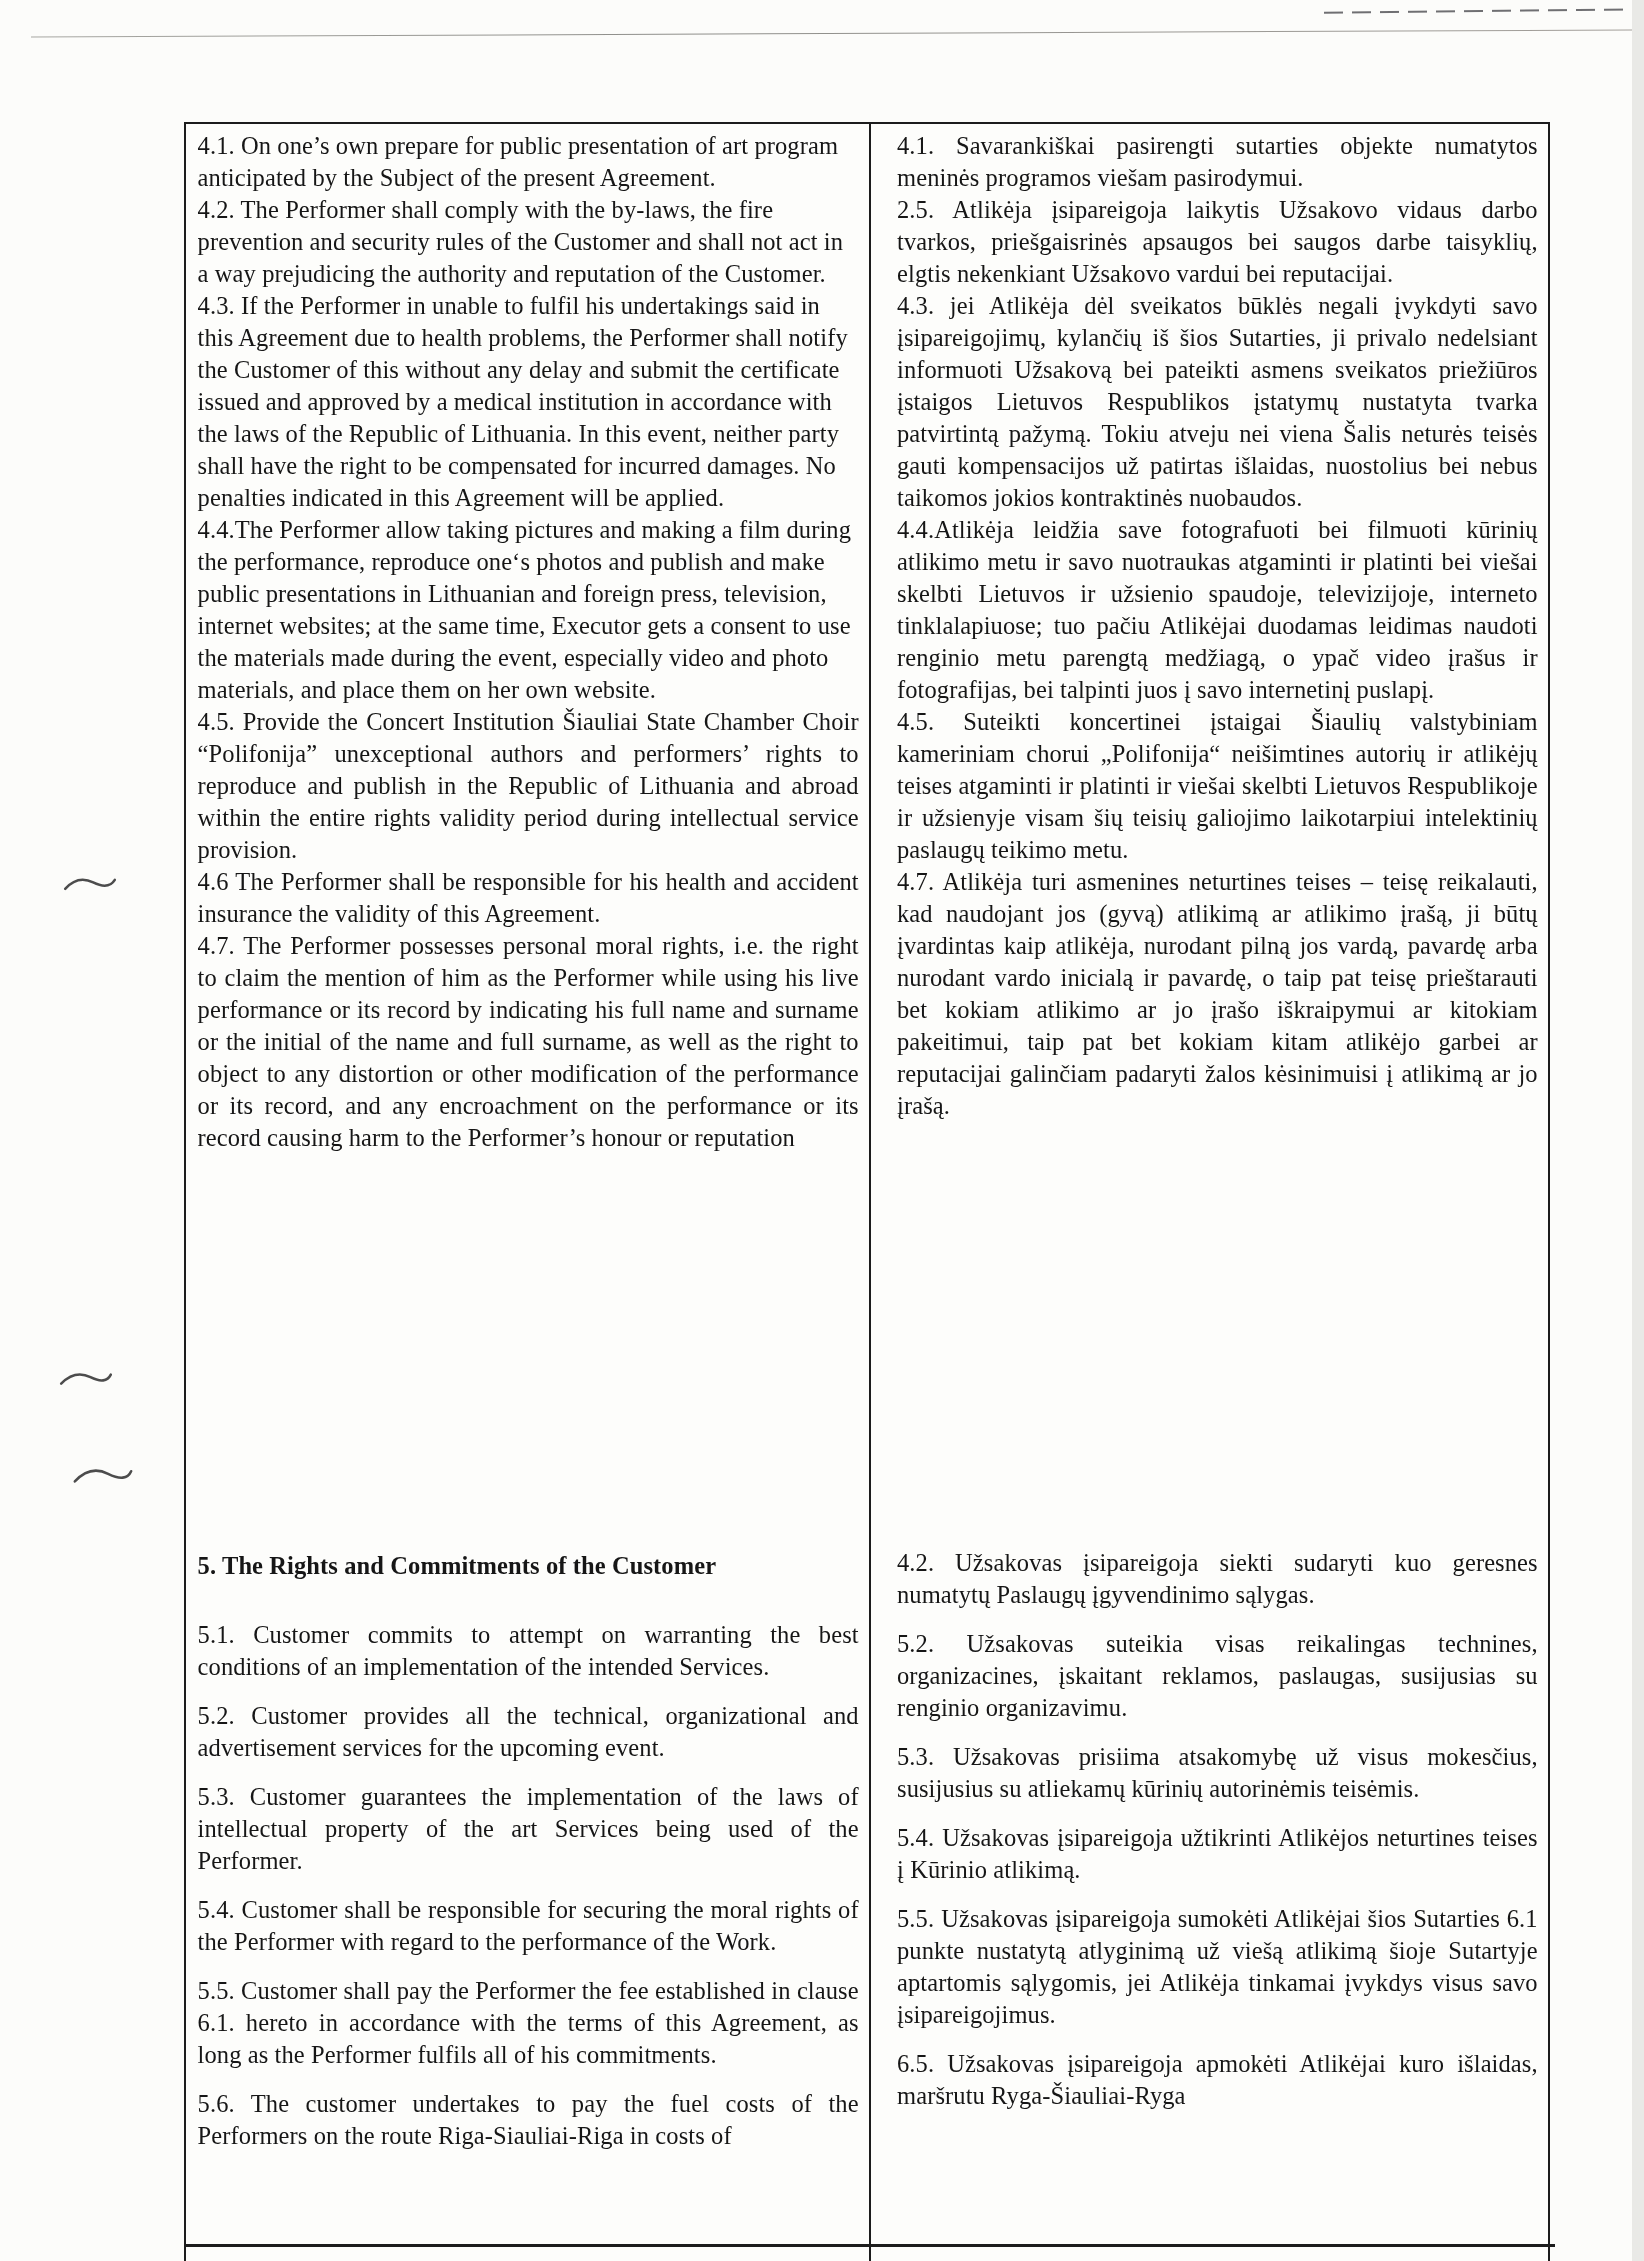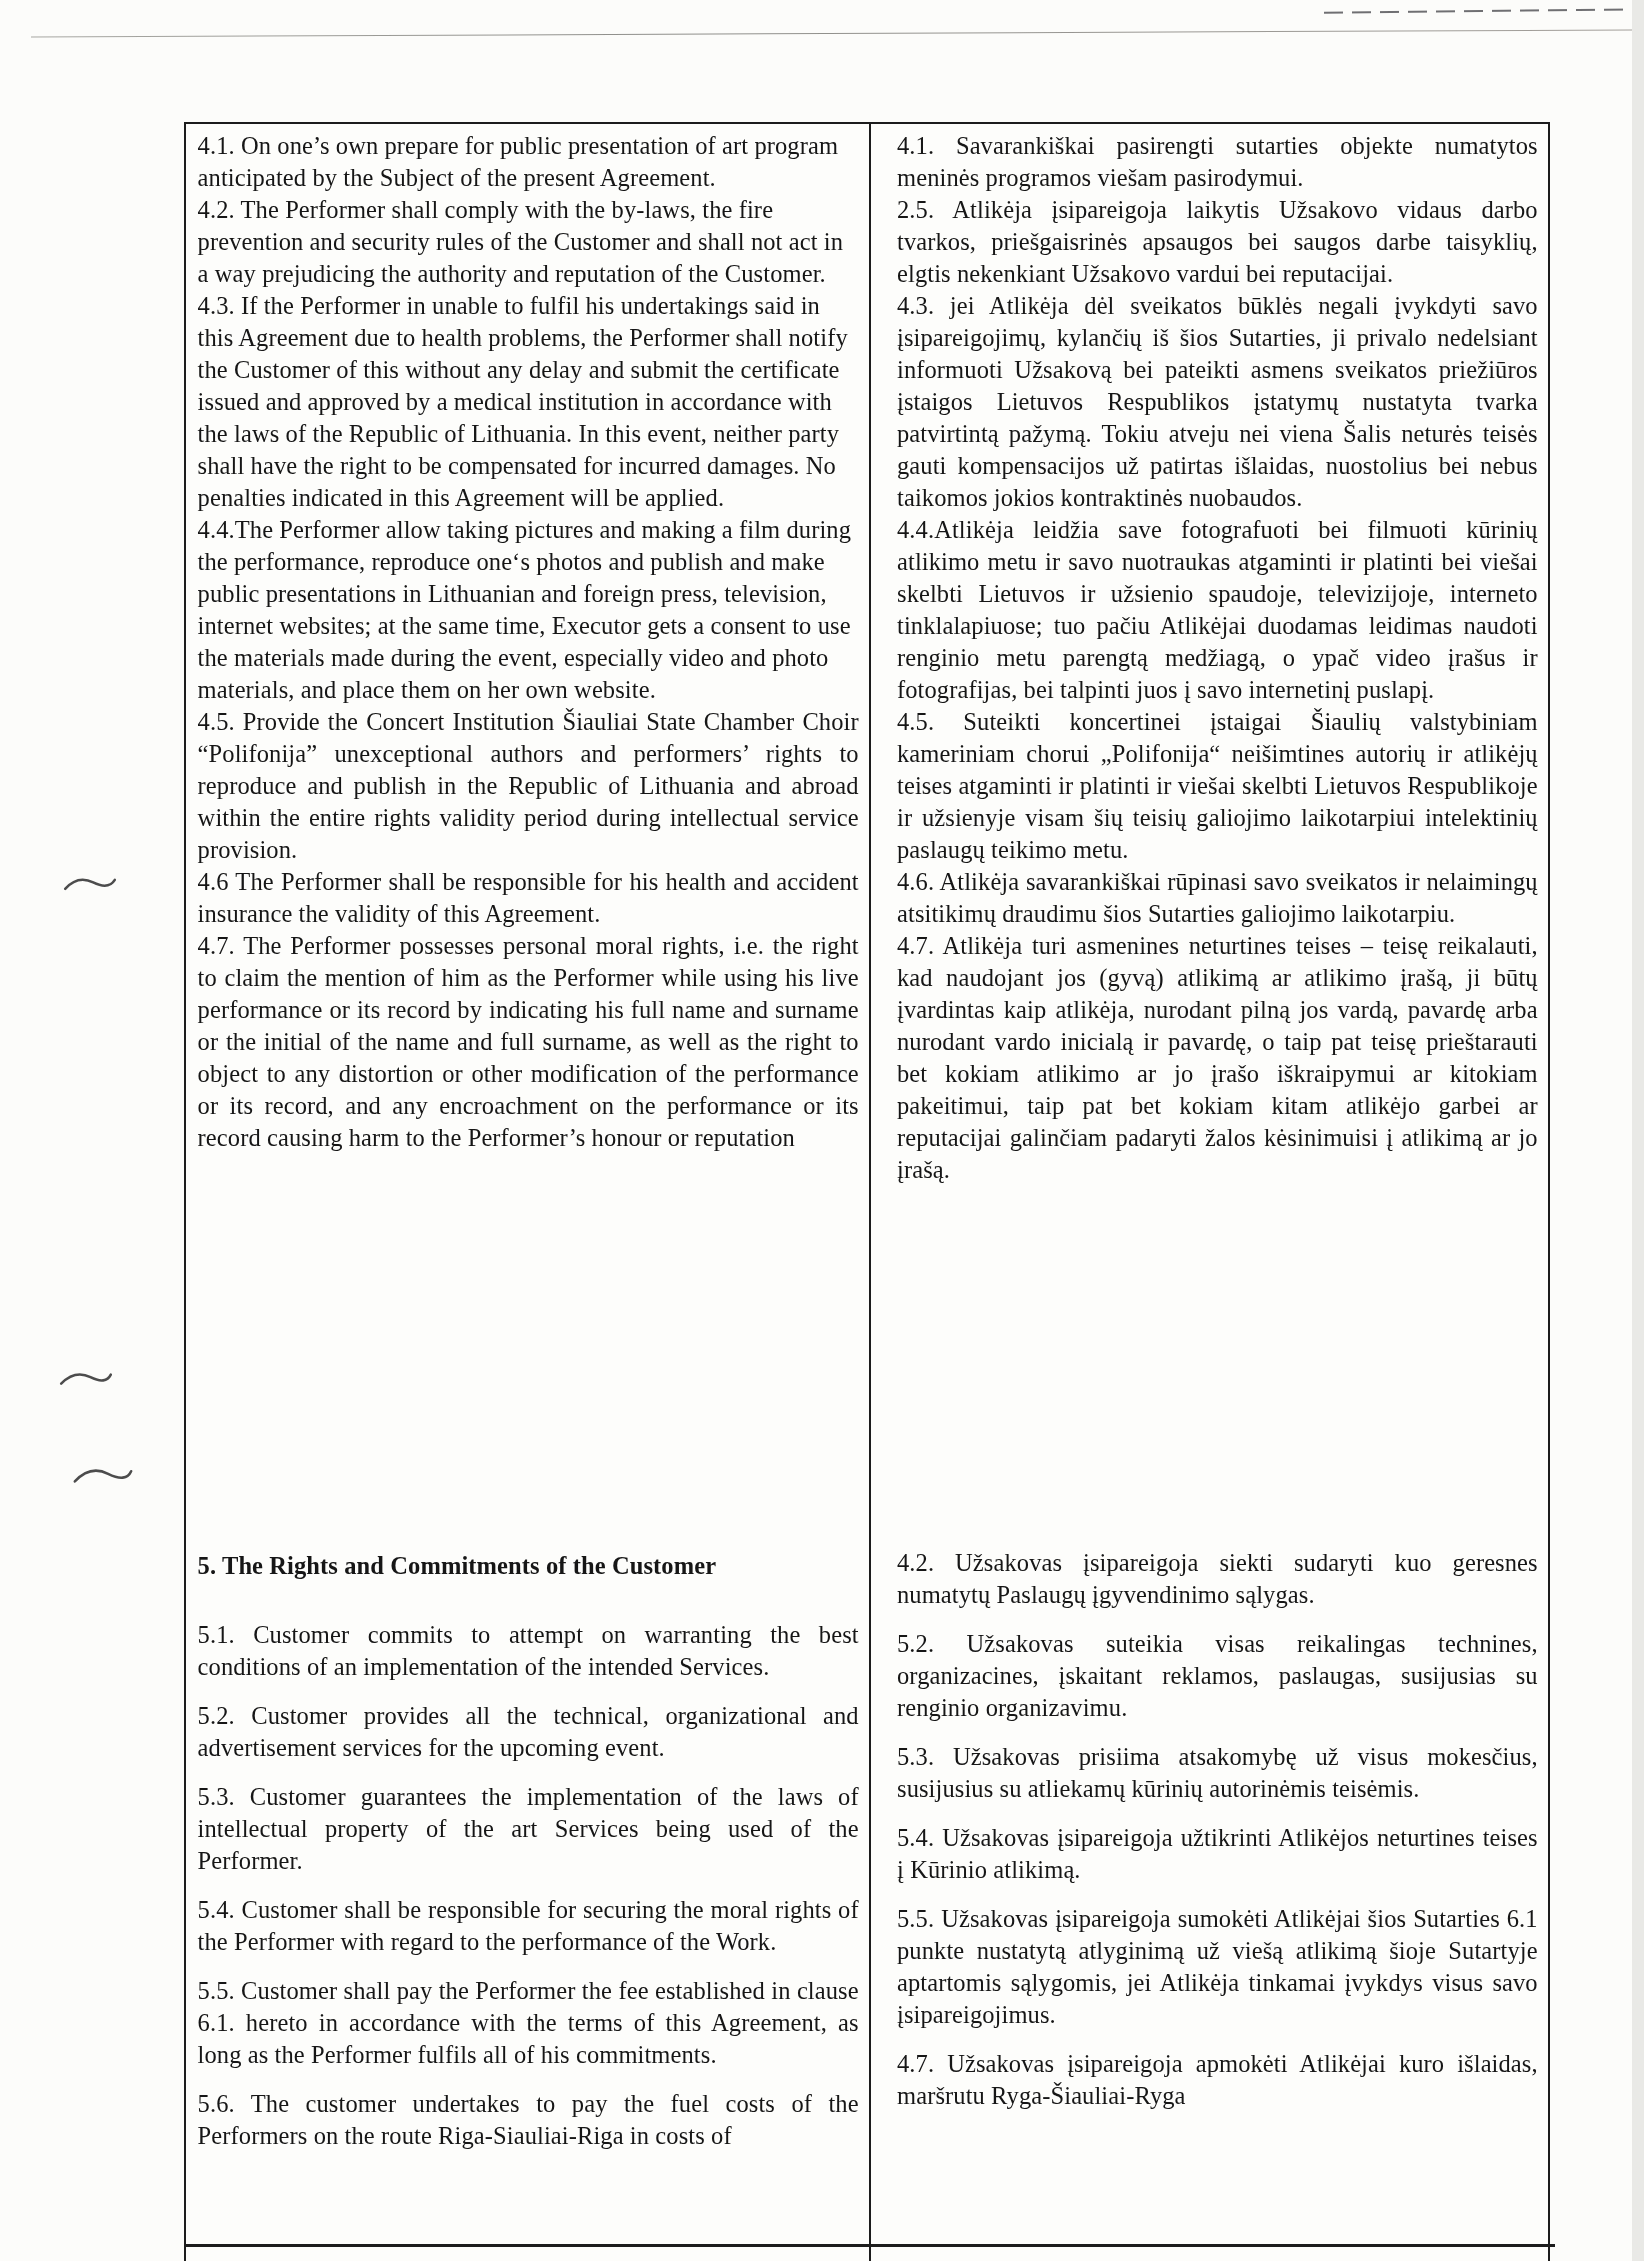--- a/index.html
+++ b/index.html
@@ -103,41 +103,40 @@
       <p class="clause">4.6 The Performer shall be responsible for his health and accident insurance the validity of this Agreement.</p>
       <p class="clause">4.7. The Performer possesses personal moral rights, i.e. the right to claim the mention of him as the Performer while using his live performance or its record by indicating his full name and surname or the initial of the name and full surname, as well as the right to object to any distortion or other modification of the performance or its record, and any encroachment on the performance or its record causing harm to the Performer’s honour or reputation</p>
     </div>
 
     <div class="cell lt sec4">
       <p class="clause">4.1. Savarankiškai pasirengti sutarties objekte numatytos meninės programos viešam pasirodymui.</p>
       <p class="clause">2.5. Atlikėja įsipareigoja laikytis Užsakovo vidaus darbo tvarkos, priešgaisrinės apsaugos bei saugos darbe taisyklių, elgtis nekenkiant Užsakovo vardui bei reputacijai.</p>
       <p class="clause">4.3. jei Atlikėja dėl sveikatos būklės negali įvykdyti savo įsipareigojimų, kylančių iš šios Sutarties, ji privalo nedelsiant informuoti Užsakovą bei pateikti asmens sveikatos priežiūros įstaigos Lietuvos Respublikos įstatymų nustatyta tvarka patvirtintą pažymą. Tokiu atveju nei viena Šalis neturės teisės gauti kompensacijos už patirtas išlaidas, nuostolius bei nebus taikomos jokios kontraktinės nuobaudos.</p>
       <p class="clause">4.4.Atlikėja leidžia save fotografuoti bei filmuoti kūrinių atlikimo metu ir savo nuotraukas atgaminti ir platinti bei viešai skelbti Lietuvos ir užsienio spaudoje, televizijoje, interneto tinklalapiuose; tuo pačiu Atlikėjai duodamas leidimas naudoti renginio metu parengtą medžiagą, o ypač video įrašus ir fotografijas, bei talpinti juos į savo internetinį puslapį.</p>
       <p class="clause">4.5. Suteikti koncertinei įstaigai Šiaulių valstybiniam kameriniam chorui „Polifonija“ neišimtines autorių ir atlikėjų teises atgaminti ir platinti ir viešai skelbti Lietuvos Respublikoje ir užsienyje visam šių teisių galiojimo laikotarpiui intelektinių paslaugų teikimo metu.</p>
-      <p class="clause">4.6. Atlikėja savarankiškai rūpinasi savo sveikatos ir nelaimingų atsitikimų draudimu šios Sutarties galiojimo laikotarpiu.</p>
       <p class="clause">4.7. Atlikėja turi asmenines neturtines teises – teisę reikalauti, kad naudojant jos (gyvą) atlikimą ar atlikimo įrašą, ji būtų įvardintas kaip atlikėja, nurodant pilną jos vardą, pavardę arba nurodant vardo inicialą ir pavardę, o taip pat teisę prieštarauti bet kokiam atlikimo ar jo įrašo iškraipymui ar kitokiam pakeitimui, taip pat bet kokiam kitam atlikėjo garbei ar reputacijai galinčiam padaryti žalos kėsinimuisi į atlikimą ar jo įrašą.</p>
     </div>
 
     <div class="cell divider sec5">
       <h2 class="sec-head">5. The Rights and Commitments of the Customer</h2>
       <p class="clause">5.1. Customer commits to attempt on warranting the best conditions of an implementation of the intended Services.</p>
       <p class="clause">5.2. Customer provides all the technical, organizational and advertisement services for the upcoming event.</p>
       <p class="clause">5.3. Customer guarantees the implementation of the laws of intellectual property of the art Services being used of the Performer.</p>
       <p class="clause">5.4. Customer shall be responsible for securing the moral rights of the Performer with regard to the performance of the Work.</p>
       <p class="clause">5.5. Customer shall pay the Performer the fee established in clause 6.1. hereto in accordance with the terms of this Agreement, as long as the Performer fulfils all of his commitments.</p>
       <p class="clause">5.6. The customer undertakes to pay the fuel costs of the Performers on the route Riga-Siauliai-Riga in costs of</p>
     </div>
 
     <div class="cell lt sec5">
       <p class="clause">4.2. Užsakovas įsipareigoja siekti sudaryti kuo geresnes numatytų Paslaugų įgyvendinimo sąlygas.</p>
       <p class="clause">5.2. Užsakovas suteikia visas reikalingas technines, organizacines, įskaitant reklamos, paslaugas, susijusias su renginio organizavimu.</p>
       <p class="clause">5.3. Užsakovas prisiima atsakomybę už visus mokesčius, susijusius su atliekamų kūrinių autorinėmis teisėmis.</p>
       <p class="clause">5.4. Užsakovas įsipareigoja užtikrinti Atlikėjos neturtines teises į Kūrinio atlikimą.</p>
       <p class="clause">5.5. Užsakovas įsipareigoja sumokėti Atlikėjai šios Sutarties 6.1 punkte nustatytą atlyginimą už viešą atlikimą šioje Sutartyje aptartomis sąlygomis, jei Atlikėja tinkamai įvykdys visus savo įsipareigojimus.</p>
-      <p class="clause">4.7. Užsakovas įsipareigoja apmokėti Atlikėjai kuro išlaidas, maršrutu Ryga-Šiauliai-Ryga</p>
+      <p class="clause">6.5. Užsakovas įsipareigoja apmokėti Atlikėjai kuro išlaidas, maršrutu Ryga-Šiauliai-Ryga</p>
     </div>
 
   </div>
 
   <div class="bottom-rule"></div>
 
 </div>
 
 
 </body></html>

